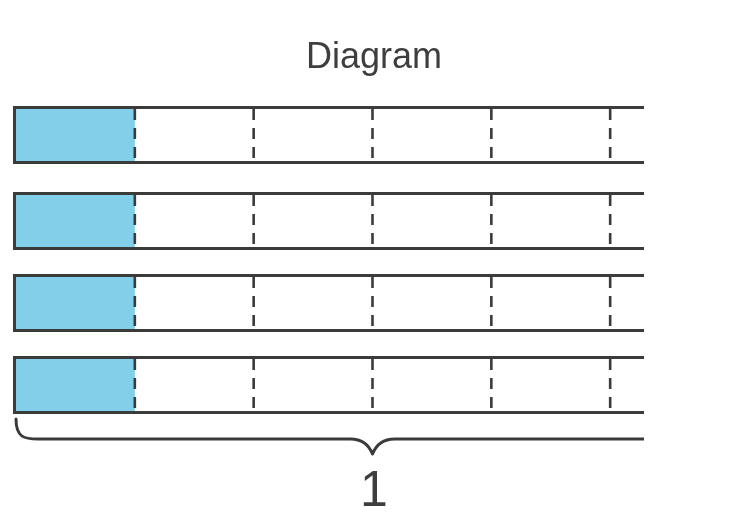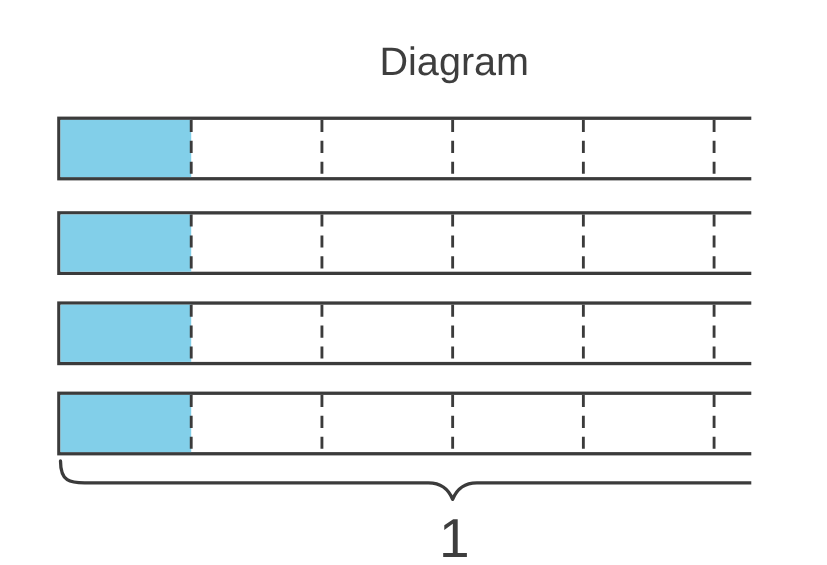--- a/index.html
+++ b/index.html
@@ -3,21 +3,20 @@
 <meta charset="utf-8">
 <style>
   html, body { margin: 0; padding: 0; background: #ffffff; }
   .canvas {
     position: relative;
     width: 644px;
     height: 514px;
     background: var(--bg, #ffffff);
     overflow: hidden;
     font-family: "Liberation Sans", sans-serif;
-    padding-left: 39px;
   }
   svg { display: block; }
   .title-text {
     font-family: "Liberation Sans", sans-serif;
     font-size: 36px;
     font-weight: 400;
     text-anchor: middle;
     fill: var(--text, #3E3E3E);
   }
   .whole-text {

